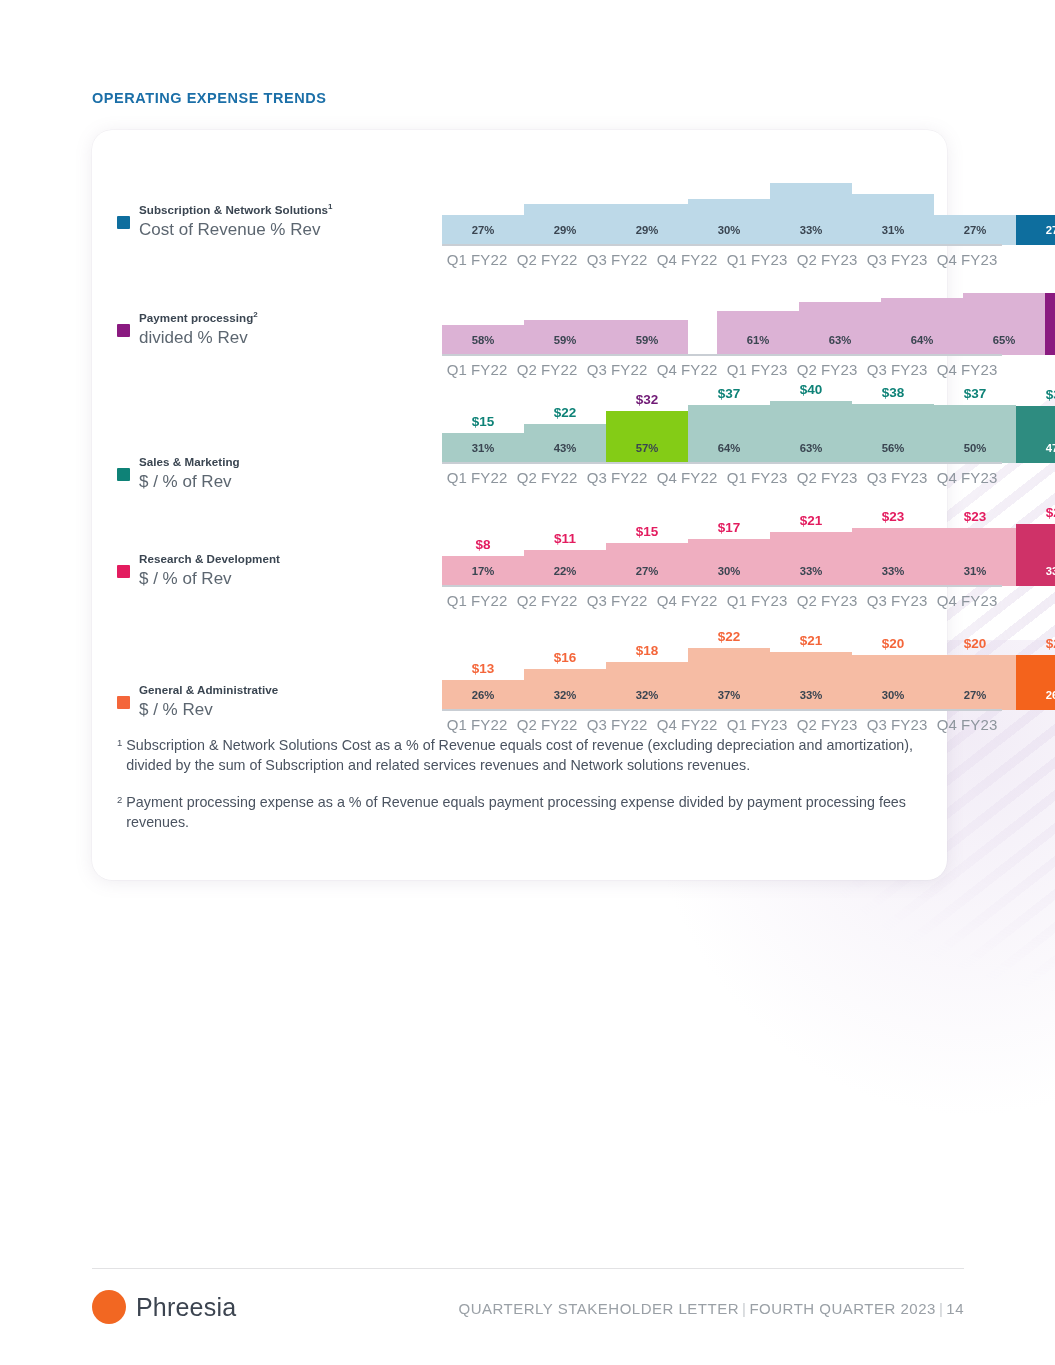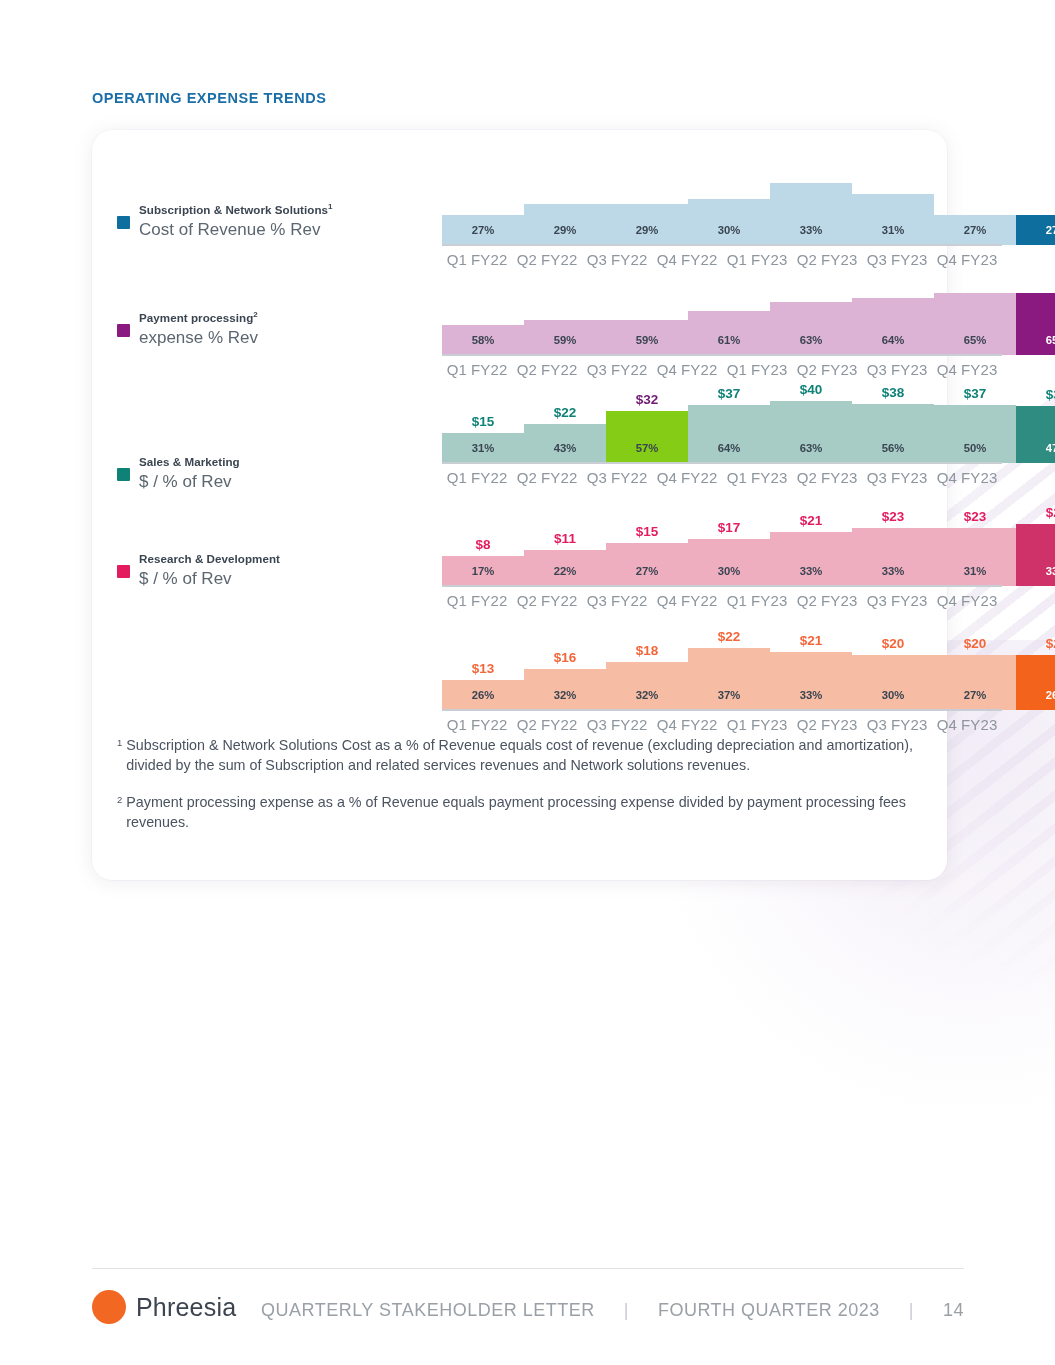--- a/index.html
+++ b/index.html
@@ -233,22 +233,22 @@
   .brand-name {
     font-size: 25px;
     color: #3C4450;
     letter-spacing: 0.2px;
   }
   .footer-meta {
     position: absolute;
     right: 0; top: 10px;
     display: flex;
     align-items: center;
-    gap: 29px;
-    font-size: 18px;
+    gap: 3px;
+    font-size: 15px;
     letter-spacing: 0.5px;
     color: #9AA0A6;
   }
   .footer-sep { color: #C8CCD0; }
 </style>
 </head>
 <body>
 
 <div class="bg-stripes"></div>
 <div class="bg-wash"></div>
@@ -321,42 +321,42 @@
               <div class="xlabel">Q3 FY23</div>
               <div class="xlabel">Q4 FY23</div>
             </div>
           </div>
         </div>
         <div class="chart-row r1">
           <div class="legend lg1">
             <div class="swatch" style="background: rgb(138, 26, 128);"></div>
             <div class="legend-text">
               <div class="legend-title">Payment processing<sup>2</sup></div>
-              <div class="legend-sub">expense % Rev</div>
+              <div class="legend-sub">divided % Rev</div>
             </div>
           </div>
           <div class="plot">
             <div class="bars">
               <div class="bar-col">
                 <div class="bar" style="height: 30px; background: rgb(220, 178, 213); margin-top: 18px;">
                   <span class="bar-pct">58%</span>
                 </div>
               </div>
               <div class="bar-col">
                 <div class="bar" style="height: 34.6px; background: rgb(220, 178, 213);">
                   <span class="bar-pct">59%</span>
                 </div>
               </div>
               <div class="bar-col">
                 <div class="bar" style="height: 34.6px; background: rgb(220, 178, 213);">
                   <span class="bar-pct">59%</span>
                 </div>
               </div>
               <div class="bar-col">
-                <div class="bar" style="height: 43.7px; background: rgb(220, 178, 213);">
+                <div class="bar" style="height: 43.7px; background: rgb(220, 178, 213); margin-left: 29px;">
                   <span class="bar-pct">61%</span>
                 </div>
               </div>
               <div class="bar-col">
                 <div class="bar" style="height: 52.9px; background: rgb(220, 178, 213);">
                   <span class="bar-pct">63%</span>
                 </div>
               </div>
               <div class="bar-col">
                 <div class="bar" style="height: 57.4px; background: rgb(220, 178, 213);">
@@ -525,20 +525,27 @@
               <div class="xlabel">Q3 FY22</div>
               <div class="xlabel">Q4 FY22</div>
               <div class="xlabel">Q1 FY23</div>
               <div class="xlabel">Q2 FY23</div>
               <div class="xlabel">Q3 FY23</div>
               <div class="xlabel">Q4 FY23</div>
             </div>
           </div>
         </div>
         <div class="chart-row r4">
+          <div class="legend lg4">
+            <div class="swatch" style="background: rgb(244, 102, 58);"></div>
+            <div class="legend-text">
+              <div class="legend-title">General &amp; Administrative</div>
+              <div class="legend-sub">$ / % Rev</div>
+            </div>
+          </div>
           <div class="plot">
             <div class="bars">
               <div class="bar-col">
                 <span class="bar-val" style="color: rgb(244, 102, 58); bottom: 34px;">$13</span>
                 <div class="bar" style="height: 30px; background: rgb(246, 188, 164);">
                   <span class="bar-pct">26%</span>
                 </div>
               </div>
               <div class="bar-col">
                 <span class="bar-val" style="color: rgb(244, 102, 58); bottom: 44.6667px;">$16</span>

